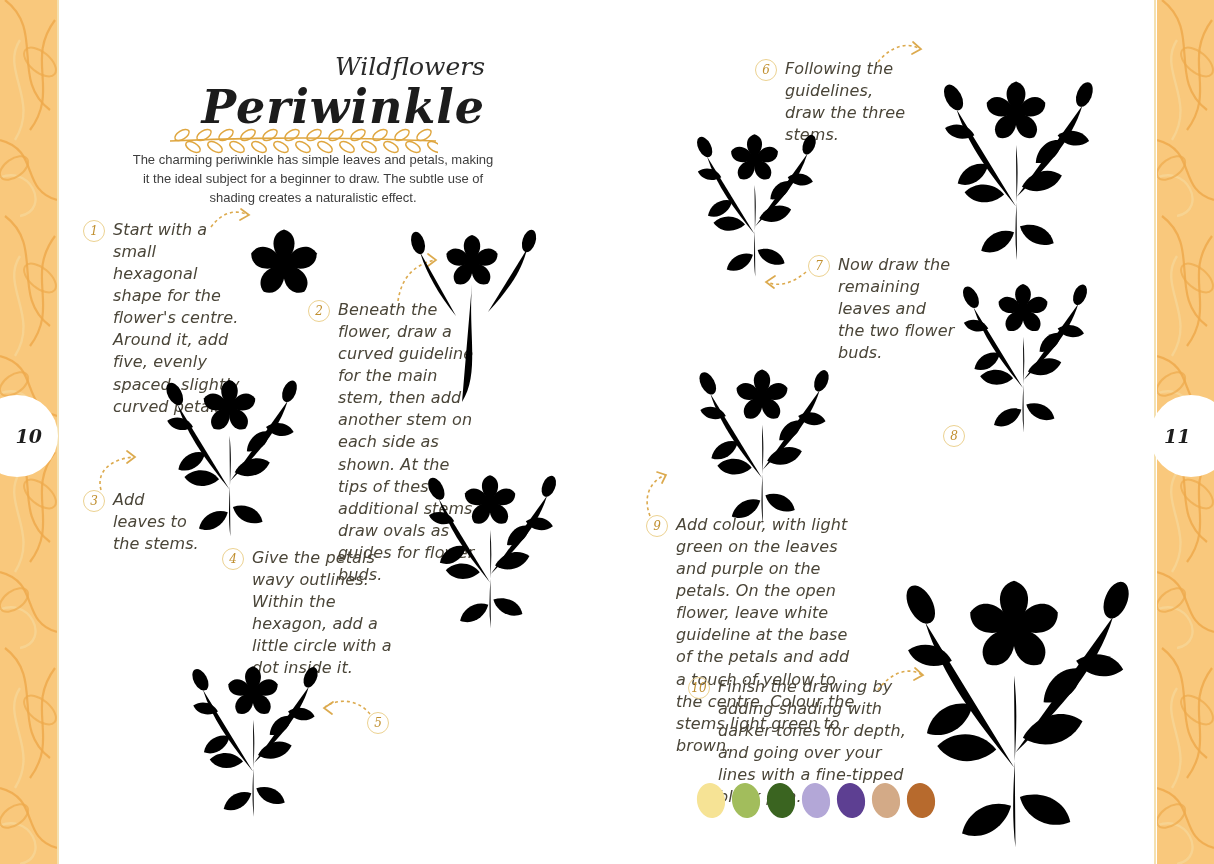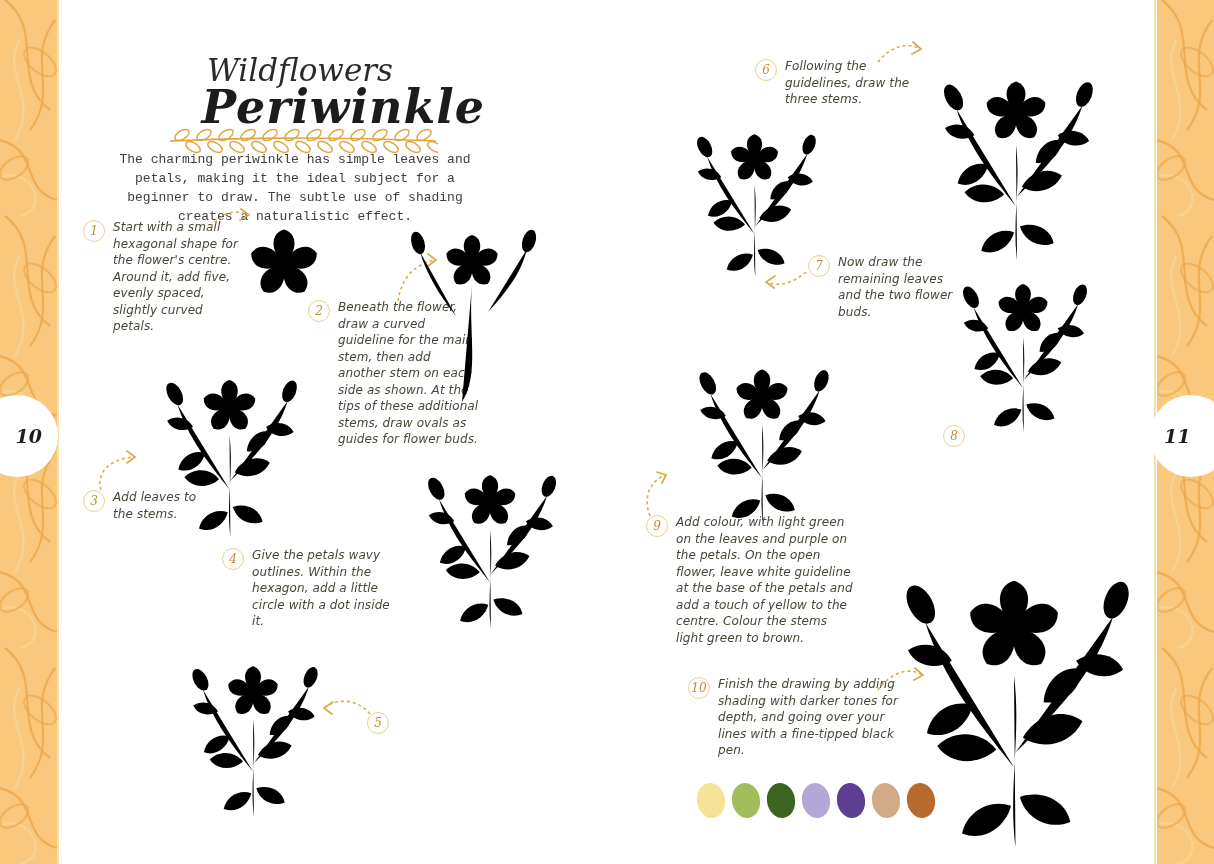--- a/index.html
+++ b/index.html
@@ -12,35 +12,35 @@
   .border-strip svg{display:block;}
   .page-edge{position:absolute;top:0;width:2px;height:864px;background:#f4e0b0;}
   
   .page-circle{position:absolute;width:82px;height:82px;border-radius:50%;background:#ffffff;
                top:395px;display:flex;align-items:center;
                font-family:"DejaVu Serif",serif;font-style:italic;font-weight:bold;
                font-size:19px;color:#1d1d1d;}
   .page-circle.pc-left{left:-24px;justify-content:flex-end;padding-right:16px;box-sizing:border-box;}
   .page-circle.pc-right{left:1150px;justify-content:flex-start;padding-left:14px;box-sizing:border-box;}
   
-  .category{position:absolute;left:115px;top:52px;width:370px;text-align:center;
-            font-family:"DejaVu Serif",serif;font-style:italic;font-size:31px;color:#2a2a2a;}
+  .category{position:absolute;left:115px;top:52px;width:370px;text-align:right;
+            font-family:"DejaVu Serif",serif;font-style:italic;font-size:25px;color:#2a2a2a;}
   .title{position:absolute;left:115px;top:80px;width:370px;text-align:right;
          font-family:"DejaVu Serif",serif;font-style:italic;font-weight:bold;
          font-size:46px;color:#1c1c1c;letter-spacing:1px;}
   .garland{position:absolute;left:168px;top:126px;}
-  .intro{position:absolute;left:110px;top:151px;width:370px;text-align:center;
-         font-size:13px;line-height:1.45;color:#3e3e3e;font-family:Liberation Mono, monospace;}
+  .intro{position:absolute;left:128px;top:151px;width:370px;text-align:center;
+         font-size:13px;line-height:1.45;color:#3e3e3e;}
   
   .step{position:absolute;display:flex;gap:8px;align-items:flex-start;}
   .step-num{width:22px;height:22px;border:1.5px solid #ecd291;border-radius:50%;flex:none;
             display:flex;align-items:center;justify-content:center;
             font-family:"DejaVu Serif",serif;font-style:italic;font-size:12px;color:#c08f2f;
             box-sizing:border-box;margin-top:1px;}
-  .step-text{font-family:"DejaVu Sans",sans-serif;font-style:italic;font-size:12px;
+  .step-text{font-family:"DejaVu Sans",sans-serif;font-style:italic;font-size:16px;
              line-height:1.38;color:#4a4538;letter-spacing:.1px;}
   
   .arrow{position:absolute;}
   .apath{fill:none;stroke:#dcaa4e;stroke-width:1.6;stroke-dasharray:3 3;}
   .ahead{fill:none;stroke:#dcaa4e;stroke-width:1.7;stroke-linecap:round;}
   
   .illus{position:absolute;}
   
   .palette{position:absolute;left:697px;top:783px;display:flex;gap:7px;}
   .swatch{width:28px;height:35px;border-radius:50%;transform:rotate(-10deg);}

